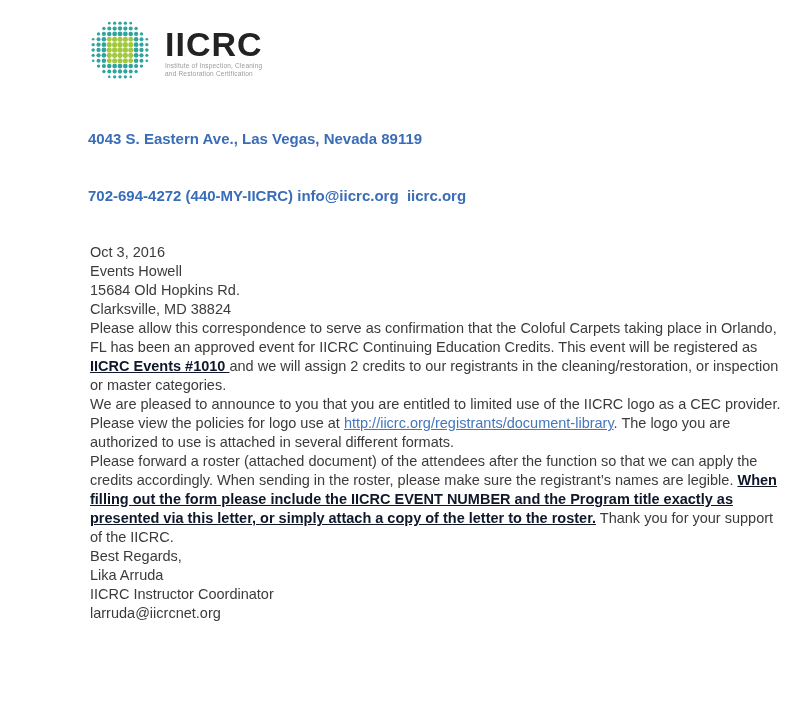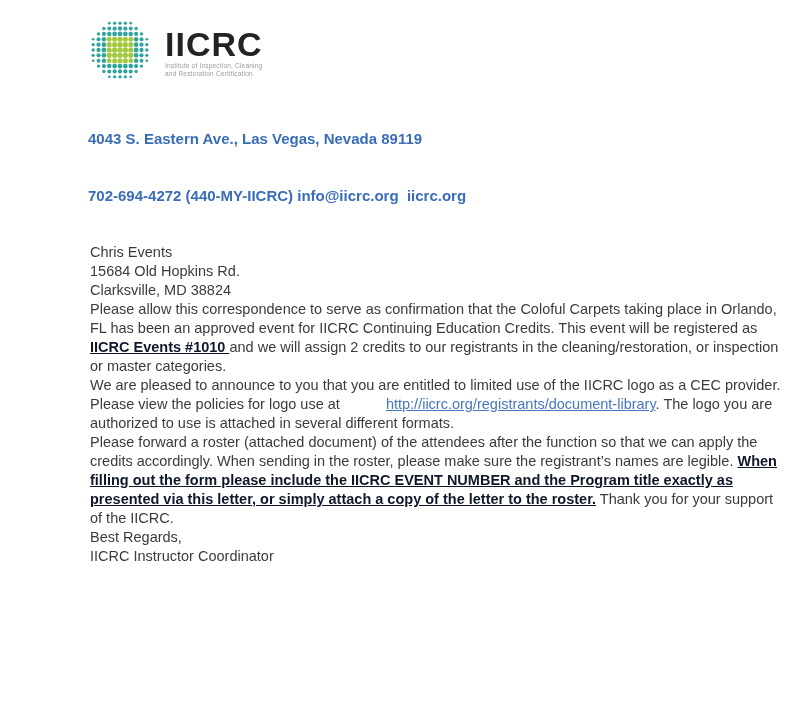--- a/index.html
+++ b/index.html
@@ -36,21 +36,21 @@
   }
   .letter-body p, .letter-body div{margin:0;}
   .date{margin-top:44px;}
   .recipient{margin-top:36px;}
   .salutation{margin-top:16px;}
   .para{margin-top:17px;}
   .closing{margin-top:14px;}
   .signature{margin-top:18px;}
   .seg-plain{color:#3b3b3b;}
   .seg-bold-underline{font-weight:bold;text-decoration:underline;color:#0f172a;}
-  .seg-link{color:var(--link-blue,#4477bd);text-decoration:underline;cursor:pointer;margin-left:42px;}
+  .seg-link{color:var(--link-blue,#4477bd);text-decoration:underline;cursor:pointer;}
 </style>
 </head>
 <body>
 
 <div class="page">
 
   <header class="letterhead">
     <div class="brand-row">
       <svg class="logo-svg" id="logo" viewBox="0 0 62 62">
           <circle cx="20.60" cy="5.00" r="1.29" fill="#2fa49d"></circle>
@@ -159,33 +159,36 @@
         </div>
       </div>
     </div>
     <div class="contact">
       <div>4043 S. Eastern Ave., Las Vegas, Nevada 89119</div>
       <div>702-694-4272 (440-MY-IICRC) info@iicrc.org  iicrc.org</div>
     </div>
   </header>
 
   <main class="letter-body">
+    <p class="date">Oct 3, 2016</p>
 
     <div class="recipient">
-      <div>Chris Events</div>
+      <div>Events Howell</div>
       <div>15684 Old Hopkins Rd.</div>
       <div>Clarksville, MD 38824</div>
     </div>
 
 
     <p class="para"><span class="seg-plain">Please allow this correspondence to serve as confirmation that the Coloful Carpets taking place in Orlando, FL has been an approved event for IICRC Continuing Education Credits. This event will be registered as </span><span class="seg-bold-underline">IICRC Events #1010 </span><span class="seg-plain">and we will assign 2 credits to our registrants in the cleaning/restoration, or inspection or master categories.</span></p>
 
     <p class="para"><span class="seg-plain">We are pleased to announce to you that you are entitled to limited use of the IICRC logo as a CEC provider. Please view the policies for logo use at </span><a href="#" class="seg-link">http://iicrc.org/registrants/document-library</a><span class="seg-plain">. The logo you are authorized to use is attached in several different formats.</span></p>
 
     <p class="para"><span class="seg-plain">Please forward a roster (attached document) of the attendees after the function so that we can apply the credits accordingly. When sending in the roster, please make sure the registrant’s names are legible. </span><span class="seg-bold-underline">When filling out the form please include the IICRC EVENT NUMBER and the Program title exactly as presented via this letter, or simply attach a copy of the letter to the roster.</span><span class="seg-plain"> Thank you for your support of the IICRC.</span></p>
 
     <p class="closing">Best Regards,</p>
 
     <div class="signature">
+      <div>Lika Arruda</div>
       <div>IICRC Instructor Coordinator</div>
+      <div>larruda@iicrcnet.org</div>
     </div>
   </main>
 </div>
 
 </body></html>

